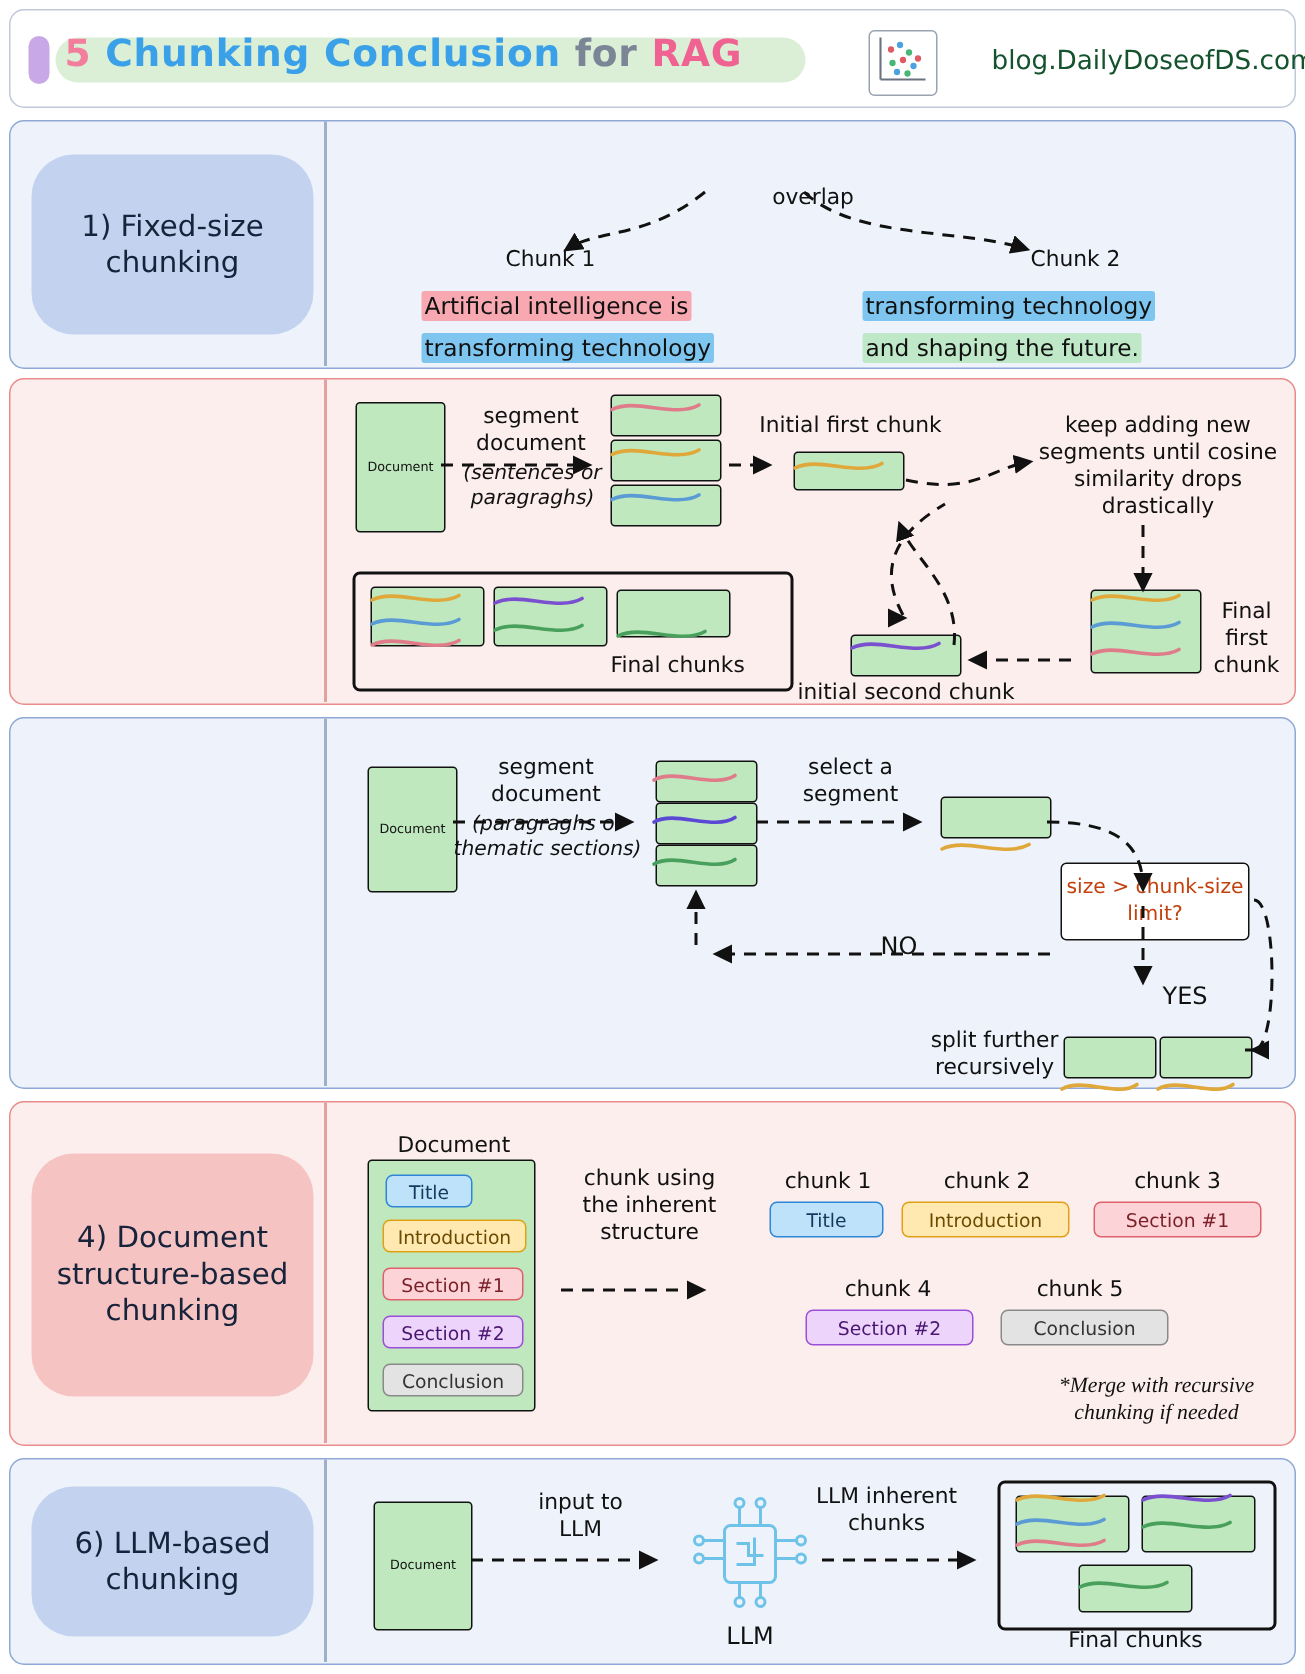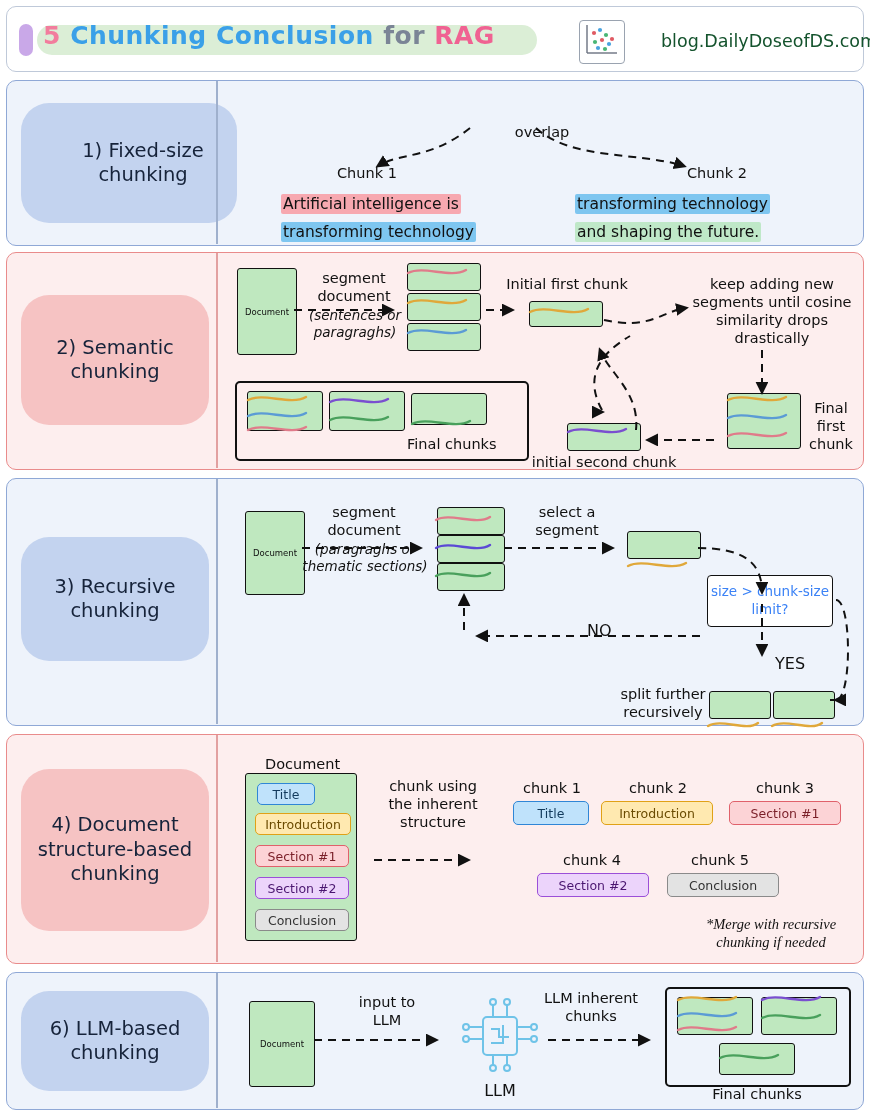--- a/index.html
+++ b/index.html
@@ -75,21 +75,21 @@
   svg.ov{position:absolute;left:0;top:0;width:870px;height:1116px;pointer-events:none;}
   .hl{border-radius:2px;padding:1px 2px;}
   .chip{
     position:absolute;border-radius:5px;border:1.5px solid;
     display:flex;align-items:center;justify-content:center;
     font-size:12.5px;box-sizing:border-box;
   }
   .decision{
     position:absolute;border:1.5px solid #111;border-radius:4px;background:#fff;
     display:flex;align-items:center;justify-content:center;text-align:center;
-    font-size:13.5px;color:#3b82f6;line-height:1.3;
+    font-size:13.5px;color:#c2410c;line-height:1.3;
   }
 </style>
 </head>
 <body>
 
 <div class="page">
 
   <div class="header">
     <div class="hdr-bar"></div>
     <div class="hdr-hl"></div>
@@ -112,40 +112,39 @@
         <circle cx="29" cy="23" r="2.1" fill="#4aa3df"></circle>
         <circle cx="18" cy="27" r="2.1" fill="#4aa3df"></circle>
         <circle cx="25" cy="28" r="2.1" fill="#49b675"></circle>
         <circle cx="32" cy="18" r="2.1" fill="#e05a63"></circle>
       </svg>
     </div>
     <div class="hdr-url">blog.DailyDoseofDS.com</div>
   </div>
 
   <div class="row blue" style="top:80px;width:858px;height:166px;">
-    <div class="label-box blue" style="top:22px;width:188px;height:120px;padding-left:28px;">1) Fixed-size chunking</div>
+    <div class="label-box blue" style="top:22px;width:188px;height:120px;">1) Fixed-size chunking</div>
     <div class="divider" style="left:209px;top:0;height:163px;"></div>
 
 
     <div class="t c" style="left:490px;top:42px;width:90px;">overlap</div>
     <div class="t" style="left:330px;top:83px;">Chunk 1</div>
     <div class="t" style="left:680px;top:83px;">Chunk 2</div>
 
     <div class="t" style="left:274px;top:110px;font-size:15.5px;white-space:nowrap;line-height:1.8;">
       <span class="hl" style="background:#f7a8b0;">Artificial intelligence is</span><br>
       <span class="hl" style="background:#7ec6f0;">transforming technology</span>
     </div>
     <div class="t" style="left:568px;top:110px;font-size:15.5px;white-space:nowrap;line-height:1.8;">
       <span class="hl" style="background:#7ec6f0;">transforming technology</span><br>
       <span class="hl" style="background:#bfe8c8;">and shaping the future.</span>
     </div>
   </div>
 
   <div class="row pink" style="top:252px;width:858px;height:218px;">
-    <div class="label-box pink" style="top:42px;width:188px;height:130px;">2) Semantic chunking</div>
     <div class="divider pink" style="left:209px;top:0;height:215px;"></div>
 
     <div class="doc" style="left:230px;top:15px;width:58px;height:85px;">
       <div class="cap">Document</div>
     </div>
 
     <div class="t c" style="left:292px;top:16px;width:110px;">segment document</div>
     <div class="t c it" style="left:290px;top:54px;width:116px;font-size:13.5px;">(sentences or paragraghs)</div>
 
     <div class="segbox" style="left:400px;top:10px;width:72px;height:26px;"></div>
@@ -164,21 +163,20 @@
     <div class="t c" style="left:522px;top:200px;width:150px;">initial second chunk</div>
 
     <div class="outline" style="left:228px;top:128px;width:290px;height:76px;"></div>
     <div class="segbox" style="left:240px;top:138px;width:74px;height:38px;"></div>
     <div class="segbox" style="left:322px;top:138px;width:74px;height:38px;"></div>
     <div class="segbox" style="left:404px;top:140px;width:74px;height:30px;"></div>
     <div class="t" style="left:400px;top:182px;">Final chunks</div>
   </div>
 
   <div class="row blue" style="top:478px;width:858px;height:248px;">
-    <div class="label-box blue" style="top:58px;width:188px;height:124px;">3) Recursive chunking</div>
     <div class="divider" style="left:209px;top:0;height:245px;"></div>
 
     <div class="doc" style="left:238px;top:32px;width:58px;height:82px;">
       <div class="cap">Document</div>
     </div>
 
     <div class="t c" style="left:300px;top:24px;width:114px;">segment document</div>
     <div class="t c it" style="left:288px;top:62px;width:140px;font-size:13.5px;">(paragraghs or thematic sections)</div>
 
     <div class="segbox" style="left:430px;top:28px;width:66px;height:26px;"></div>

